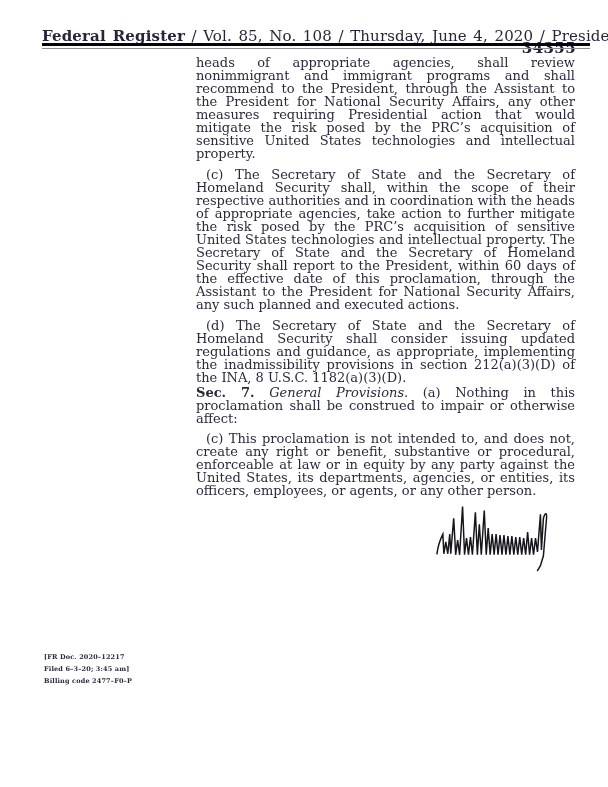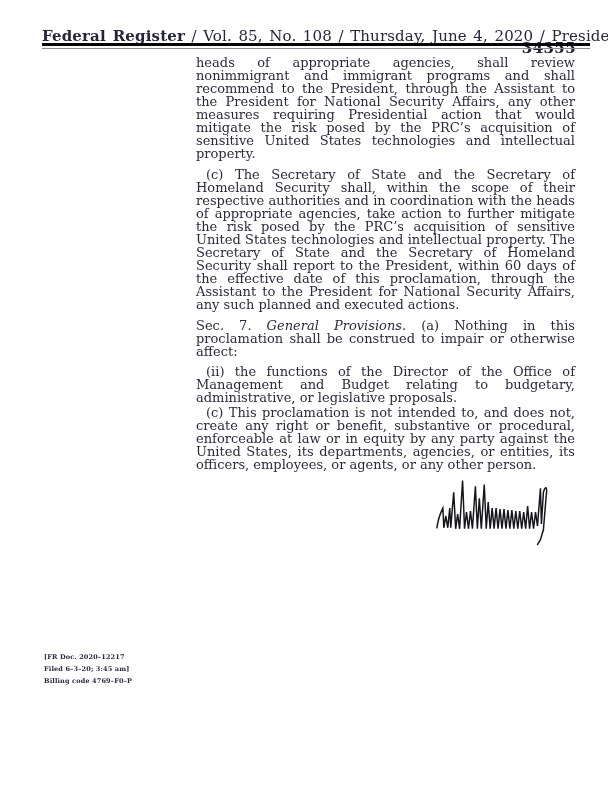--- a/index.html
+++ b/index.html
@@ -32,21 +32,21 @@
     font-size:13px;line-height:13px;text-align:justify;
     color:#2a2a3c;
   }
   .content p{margin:0;}
   .indent{text-indent:10px;}
   .mb8{margin-bottom:8px !important;}
   .mb7{margin-bottom:7px !important;}
   .mb6{margin-bottom:6px !important;}
   .mb2{margin-bottom:2px !important;}
   .mb1{margin-bottom:1px !important;}
-  .sec-bold{font-weight:normal;}
+  .sec-bold{font-weight:bold;}
   .sec-italic{font-style:italic;}
 
   
   .sig-row{margin-top:7px;margin-right:4px;text-align:right;height:72px;}
   .sig-row svg{display:inline-block;}
 
   
   .imprint{
     position:absolute;left:44px;top:651px;
     font-size:6.5px;line-height:12.2px;font-weight:600;
@@ -61,22 +61,22 @@
   <div class="header">
     <div class="header-line"><span class="fr-bold">Federal Register</span><span> / Vol. 85, No. 108 / Thursday, June 4, 2020 / Presidential Documents</span></div>
     <div class="page-number">34355</div>
   </div>
   <div class="rule-black"></div>
   <div class="rule-gray"></div>
 
   <div class="content">
     <p class="mb8">heads of appropriate agencies, shall review nonimmigrant and immigrant programs and shall recommend to the President, through the Assistant to the President for National Security Affairs, any other measures requiring Presidential action that would mitigate the risk posed by the PRC’s acquisition of sensitive United States technologies and intellectual property.</p>
     <p class="indent mb8">(c) The Secretary of State and the Secretary of Homeland Security shall, within the scope of their respective authorities and in coordination with the heads of appropriate agencies, take action to further mitigate the risk posed by the PRC’s acquisition of sensitive United States technologies and intellectual property. The Secretary of State and the Secretary of Homeland Security shall report to the President, within 60 days of the effective date of this proclamation, through the Assistant to the President for National Security Affairs, any such planned and executed actions.</p>
+    <p class="indent mb2">(d) The Secretary of State and the Secretary of Homeland Security shall consider issuing updated regulations and guidance, as appropriate, implementing the inadmissibility provisions in section 212(a)(3)(D) of the INA, 8 U.S.C. 1182(a)(3)(D).</p>
     <p class="mb7"><span class="sec-bold">Sec. 7.</span> <span class="sec-italic">General Provisions.</span> <span>(a) Nothing in this proclamation shall be construed to impair or otherwise affect:</span></p>
-    <p class="indent mb2">(ii) the functions of the Director of the Office of Management and Budget relating to budgetary, administrative, or legislative proposals.</p>
     <p class="indent mb1">(c) This proclamation is not intended to, and does not, create any right or benefit, substantive or procedural, enforceable at law or in equity by any party against the United States, its departments, agencies, or entities, its officers, employees, or agents, or any other person.</p>
 
     <div class="sig-row">
       <svg width="138" height="72" viewBox="0 0 140 72" aria-hidden="true">
         <path d="M4,50 C5,42 8,34 10,30 L11,50 L13,38 L15,50 L17,30 L18,50
                  L21,14 L23,51 L25,36 L27,51
                  L30,2 L32,51 L34,34 L36,51 L38,33 L40,51
                  L43,8 L45,51 L47,20 L49,51
                  L52,6 L54,51 L56,24 L58,51
                  L60,30 L62,51 L64,30 L66,51 L68,31 L70,51 L72,31 L74,51
@@ -84,16 +84,16 @@
                  L92,34 L94,51 L96,28 L98,51 L100,34 L102,51 L104,34 L106,48
                  L109,10 L110,46
                  L112,14 C114,7 116,8 115,16 L113,40 L112,52 L109,62 L106,67" fill="none" stroke="#15151c" stroke-width="1.5" stroke-linecap="round" stroke-linejoin="miter"></path>
       </svg>
     </div>
   </div>
 
   <div class="imprint">
     <div>[FR Doc. 2020–12217</div>
     <div>Filed 6–3–20; 3:45 am]</div>
-    <div>Billing code 4769–F0–P</div>
+    <div>Billing code 2477–F0–P</div>
   </div>
 
 </div>
 
 </body></html>

